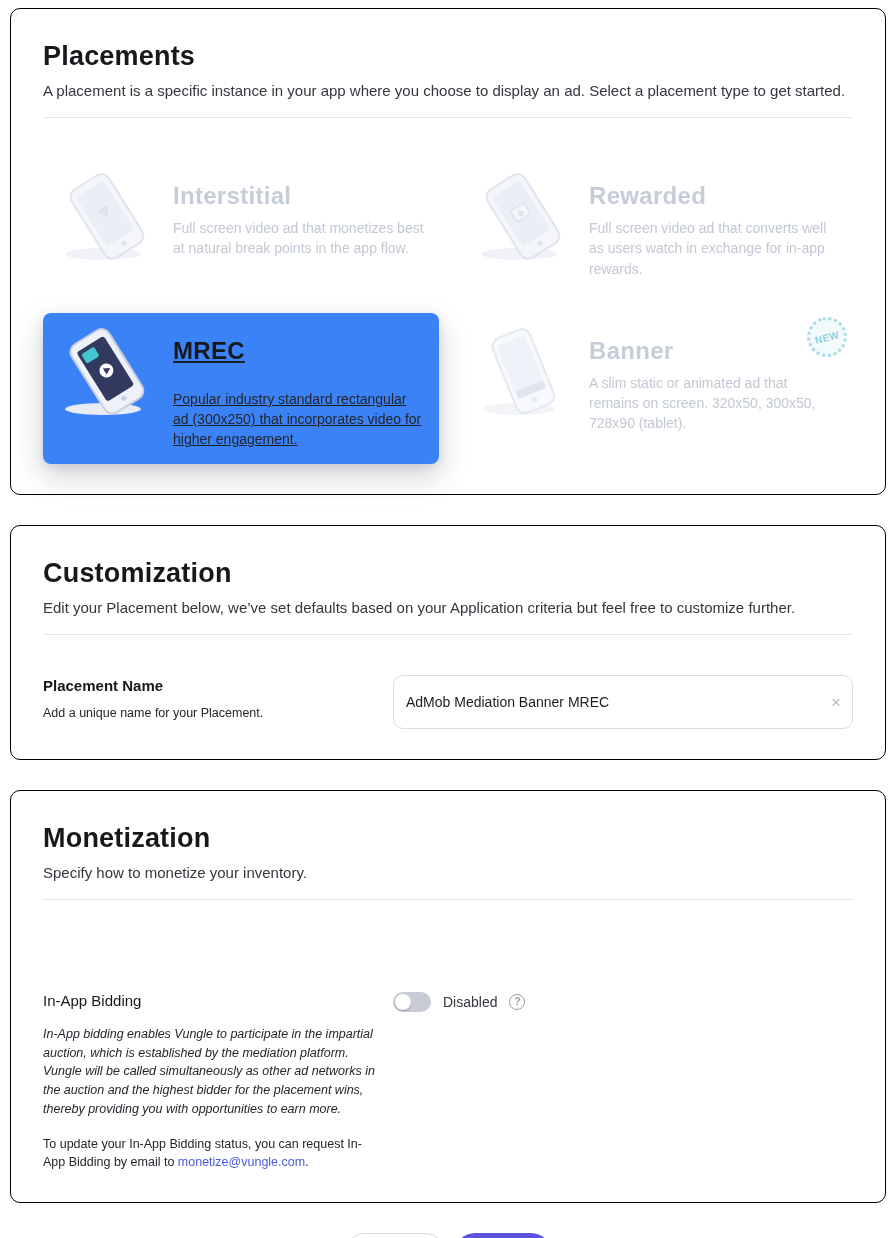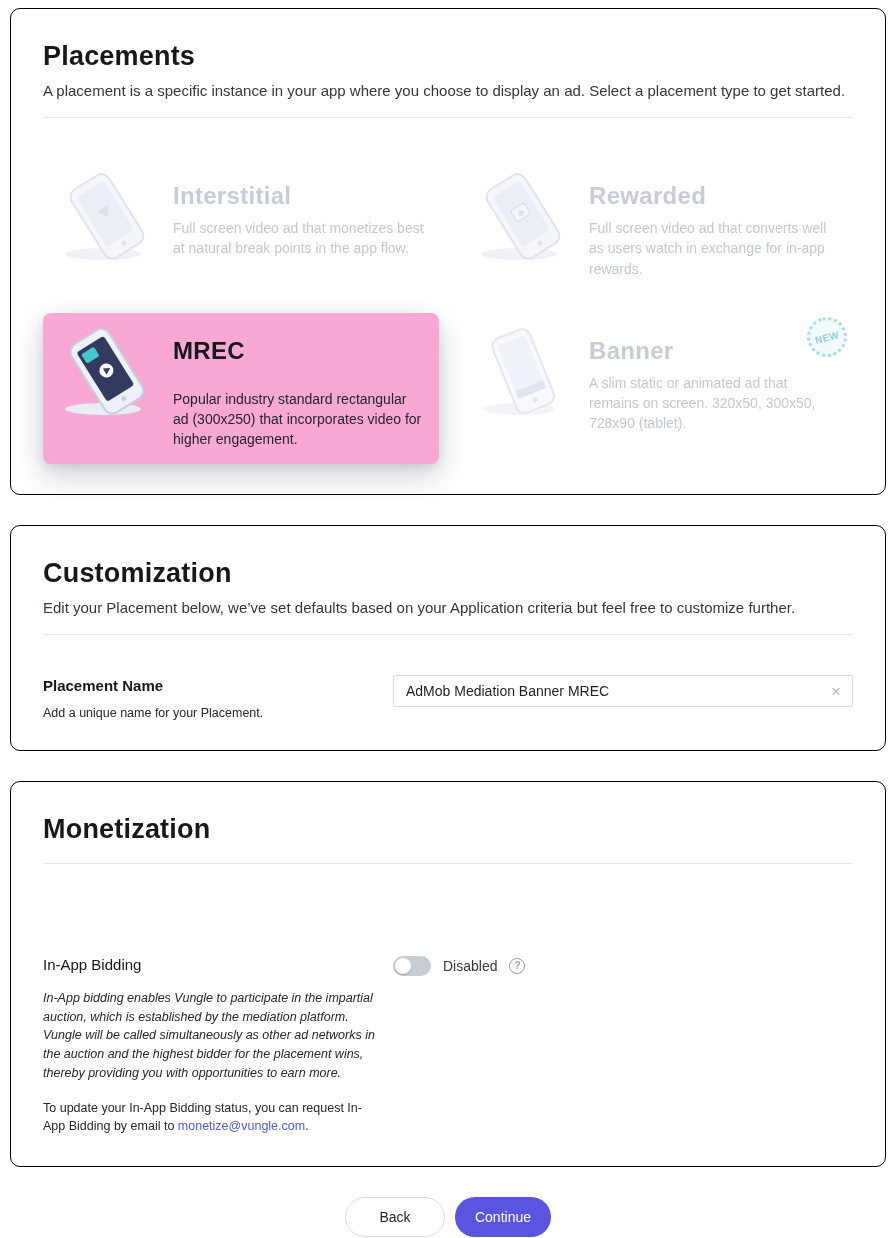--- a/index.html
+++ b/index.html
@@ -65,22 +65,23 @@
     letter-spacing: 0.3px;
   }
   .tile-desc {
     margin-top: 8px;
     font-size: 14px;
     line-height: 1.45;
     color: #c2c8d3;
     max-width: 252px;
   }
   .tile.selected {
-    background: #f9a8d4;
+    background: #3b82f6;
     box-shadow: 0 12px 30px rgba(40,46,66,0.22), 0 3px 8px rgba(40,46,66,0.10);
+    text-decoration: underline;
   }
   .tile.selected .tile-title { color: #17181c; }
   .tile.selected .tile-desc { color: #23262c; margin-top: 24px; }
 
   .new-badge {
     position: absolute;
     top: 4px;
     right: 8px;
     width: 40px;
     height: 40px;
@@ -103,23 +104,23 @@
     align-items: flex-start;
     margin-top: 40px;
   }
   .form-label-block { width: 350px; flex: 0 0 auto; padding-top: 2px; }
   .form-label { font-size: 15px; font-weight: 700; color: #17181c; }
   .form-helper { margin-top: 12px; font-size: 12.5px; color: #23262c; }
 
   .input-wrap { position: relative; flex: 1; }
   .text-input {
     width: 100%;
-    height: 32px;
+    height: 54px;
     border: 1px solid #d8dbe3;
-    border-radius: 2px;
+    border-radius: 10px;
     padding: 0 34px 0 12px;
     font-size: 14px;
     color: #1c1e23;
     font-family: inherit;
     outline: none;
     background: #fff;
   }
   .clear-icon {
     position: absolute;
     right: 12px;
@@ -327,20 +328,21 @@
       </div>
       <div class="input-wrap">
         <input class="text-input" type="text" value="AdMob Mediation Banner MREC" style="">
         <span class="clear-icon">×</span>
       </div>
     </div>
   </section>
 
   <section class="card">
     <h1 class="card-title">Monetization</h1>
+    <p class="card-subtitle">Specify how to monetize your inventory.</p>
     <hr class="divider">
 
     <div class="monetization-row">
       <div class="bidding-left">
         <div class="bidding-label">In-App Bidding</div>
         <p class="bidding-desc">In-App bidding enables Vungle to participate in the impartial auction, which is established by the mediation platform. Vungle will be called simultaneously as other ad networks in the auction and the highest bidder for the placement wins, thereby providing you with opportunities to earn more.</p>
         <p class="bidding-note">
           <span>To update your In-App Bidding status, you can request In-App Bidding by email to</span>
           <a class="link">monetize@vungle.com</a><span>.</span>
         </p>

